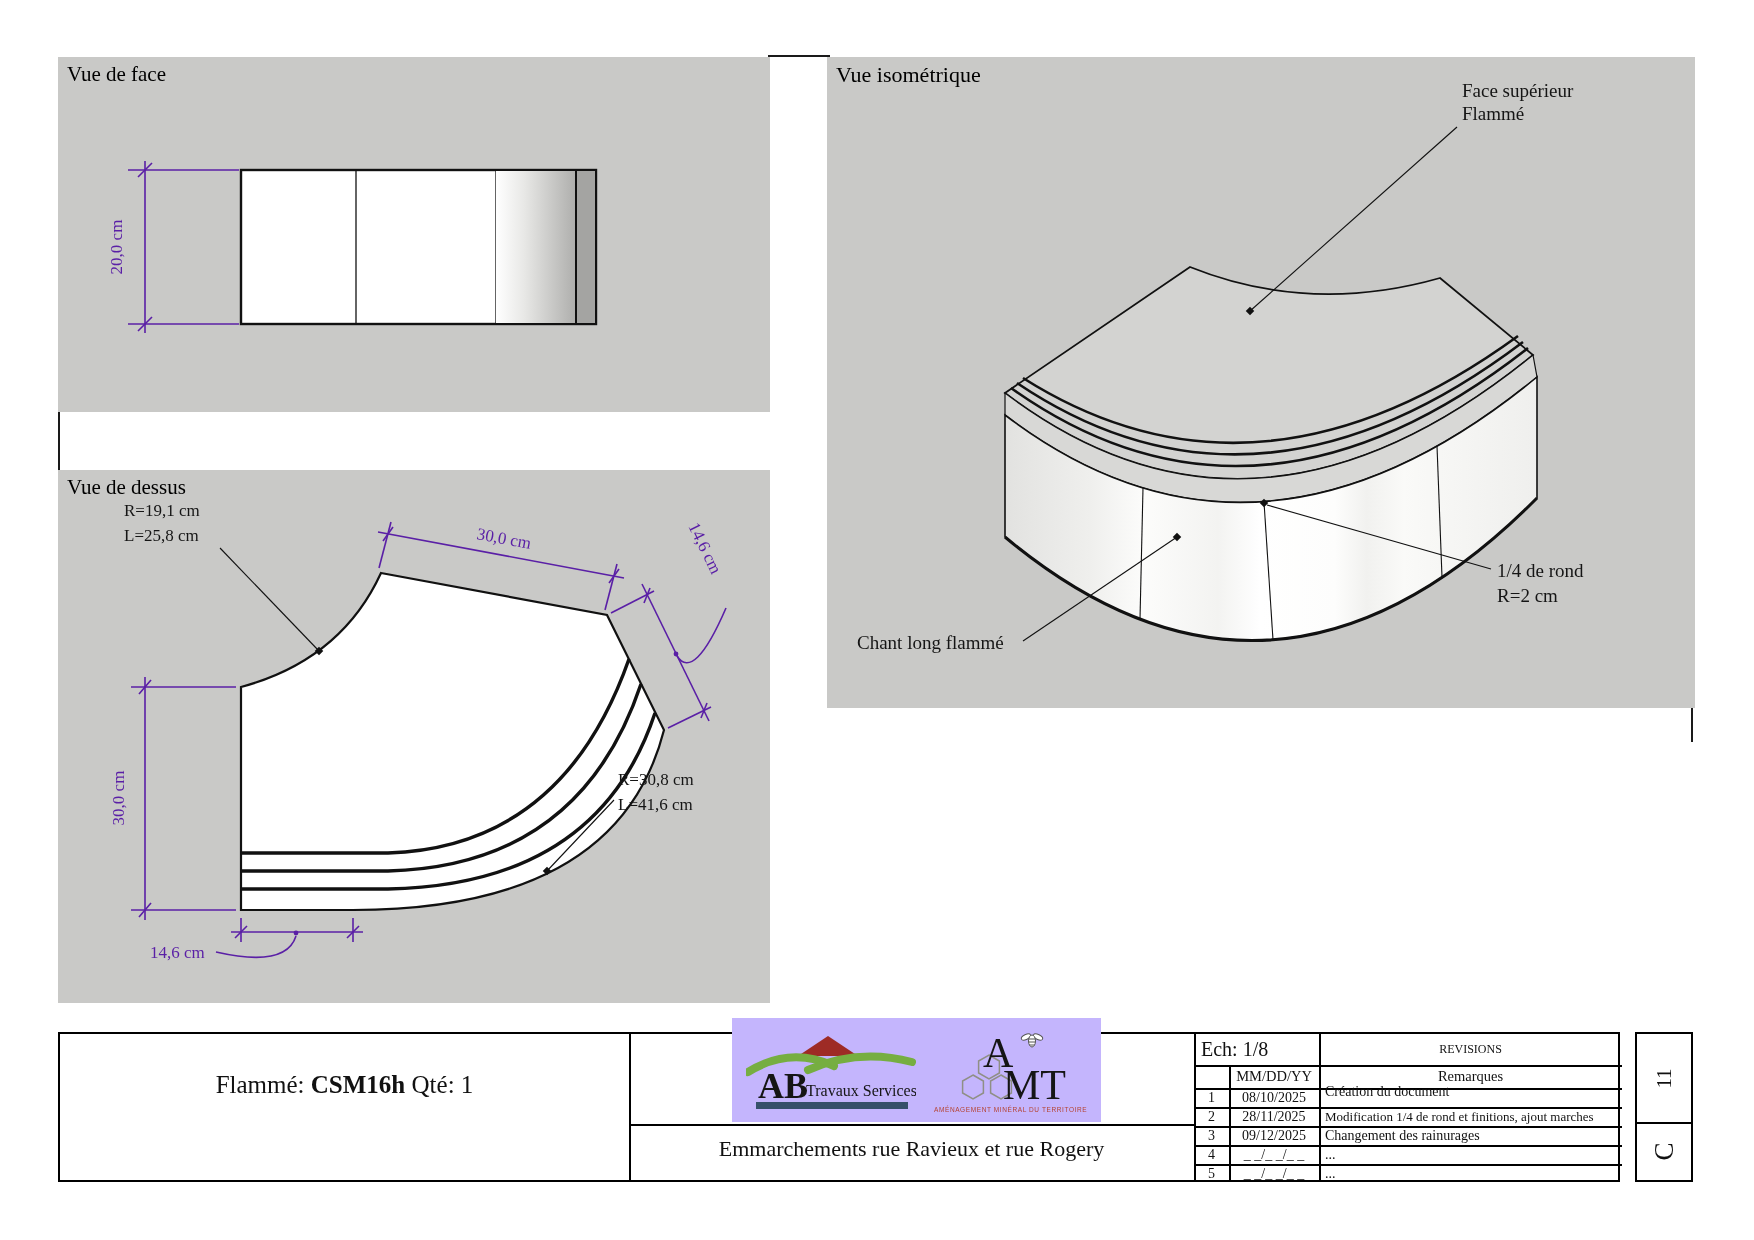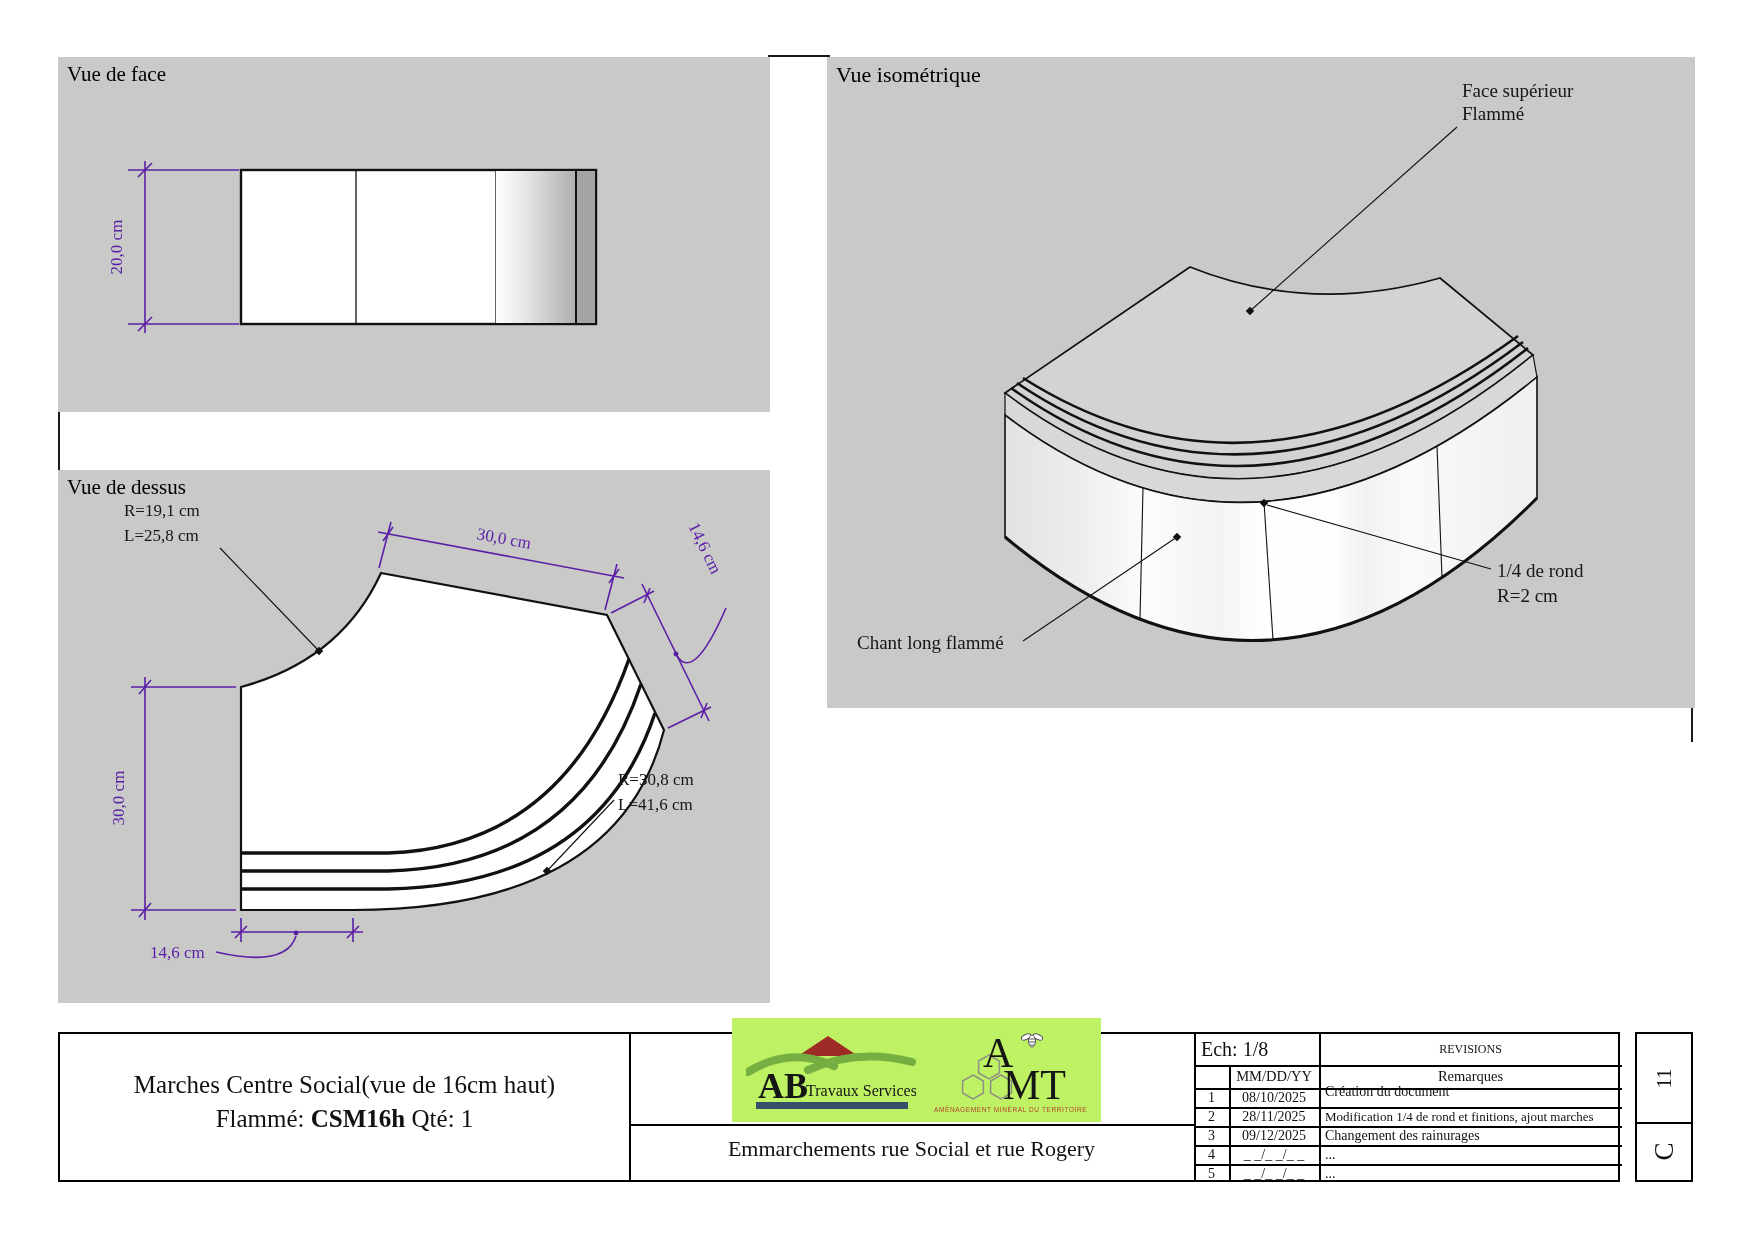--- a/index.html
+++ b/index.html
@@ -18,21 +18,21 @@
   .tb { position:absolute; left:58px; top:1032px; width:1562px; height:150px;
         border:2px solid #000; box-sizing:border-box; background:#fff; }
   .tb .vl, .tb .hl { position:absolute; background:#000; }
   .tb .vl { width:1.5px; } .tb .hl { height:1.5px; }
   .tbcell { position:absolute; overflow:hidden; white-space:nowrap; }
   .pre { white-space:pre; }
   .sheetbox { position:absolute; left:1635px; top:1032px; width:58px; height:150px;
               border:2px solid #000; box-sizing:border-box; background:#fff; }
   .rot { display:flex; align-items:center; justify-content:center; position:absolute; width:100%; }
   .rot span { transform:rotate(-90deg); }
-  .logos { position:absolute; left:672px; top:-16px; height:104px; background:#bef264;
+  .logos { position:absolute; left:672px; top:-16px; height:104px; background:#c4b5fd;
            display:flex; align-items:center; gap:18px; padding:0 14px; }
   .amtwrap { display:flex; flex-direction:column; align-items:center; }
   .amt-tag { font-family:"Liberation Sans", sans-serif; font-size:6.5px; letter-spacing:0.6px;
              color:#b5412f; margin-top:1px; }
   .revrow { font-size:14px; line-height:19px; }
 </style>
 </head>
 <body>
 
 <div class="page">
@@ -205,21 +205,20 @@
     <div class="vl" style="left:1259px; top:0; height:146px;"></div>
     <div class="hl" style="left:1134px; top:31px; width:428px;"></div>
     <div class="hl" style="left:1134px; top:54px; width:428px;"></div>
     <div class="hl" style="left:1134px; top:73px; width:428px;"></div>
     <div class="hl" style="left:1134px; top:92px; width:428px;"></div>
     <div class="hl" style="left:1134px; top:111px; width:428px;"></div>
     <div class="hl" style="left:1134px; top:130px; width:428px;"></div>
     <div class="hl" style="left:569px; top:90px; width:565px;"></div>
 
     <div class="tbcell" style="left:0; top:34px; width:569px; text-align:center; font-size:25px; line-height:34px;">
-      <div>Marches Centre Social(vue de 16cm haut)</div>
       <div><span class="pre">Flammé: </span><b class="pre">CSM16h</b><span class="pre"> Qté: 1</span></div>
     </div>
 
     <div class="logos">
       <svg width="170" height="84" viewBox="0 0 170 84">
         <polygon points="52,28 82,8 112,28" fill="#9e2b25"></polygon>
         <path d="M2,44 Q44,18 88,38" fill="none" stroke="#76ae41" stroke-width="8" stroke-linecap="round"></path>
         <path d="M62,42 Q112,20 166,34" fill="none" stroke="#76ae41" stroke-width="8" stroke-linecap="round"></path>
         <text x="12" y="70" font-family="Liberation Sans, sans-serif" font-size="36" font-weight="bold" fill="#36506a">AB</text>
         <text x="60" y="68" font-family="Liberation Sans, sans-serif" font-size="16" fill="#36506a">Travaux Services</text>
@@ -240,21 +239,21 @@
             <ellipse cx="77" cy="14" rx="3.5" ry="6"></ellipse>
             <line x1="74" y1="12" x2="80" y2="12"></line>
             <line x1="74" y1="15" x2="80" y2="15"></line>
             <line x1="74.5" y1="18" x2="79.5" y2="18"></line>
           </g>
         </svg>
         <div class="amt-tag">AMÉNAGEMENT MINÉRAL DU TERRITOIRE</div>
       </div>
     </div>
 
-    <div class="tbcell" style="left:569px; top:102px; width:565px; text-align:center; font-size:22px;">Emmarchements rue Social et rue Rogery</div>
+    <div class="tbcell" style="left:569px; top:102px; width:565px; text-align:center; font-size:22px;">Emmarchements rue Ravieux et rue Rogery</div>
 
     <div class="tbcell" style="left:1141px; top:0; width:118px; height:31px; line-height:31px; font-size:20px;">Ech: 1/8</div>
     <div class="tbcell" style="left:1259px; top:0; width:303px; height:31px; line-height:31px; text-align:center; font-size:12px;">REVISIONS</div>
     <div class="tbcell" style="left:1169px; top:31px; width:90px; height:23px; line-height:23px; text-align:center; font-size:14.5px;">MM/DD/YY</div>
     <div class="tbcell" style="left:1259px; top:31px; width:303px; height:25px; line-height:23px; text-align:center; font-size:14.5px;">Remarques</div>
 
     <div class="tbcell revrow" style="left:1134px; top:54px; width:35px; text-align:center;">1</div>
     <div class="tbcell revrow" style="left:1169px; top:54px; width:90px; text-align:center;">08/10/2025</div>
     <div class="tbcell revrow" style="left:1265px; top:40px; width:295px;margin-top:8px;">Création du document</div>
 

